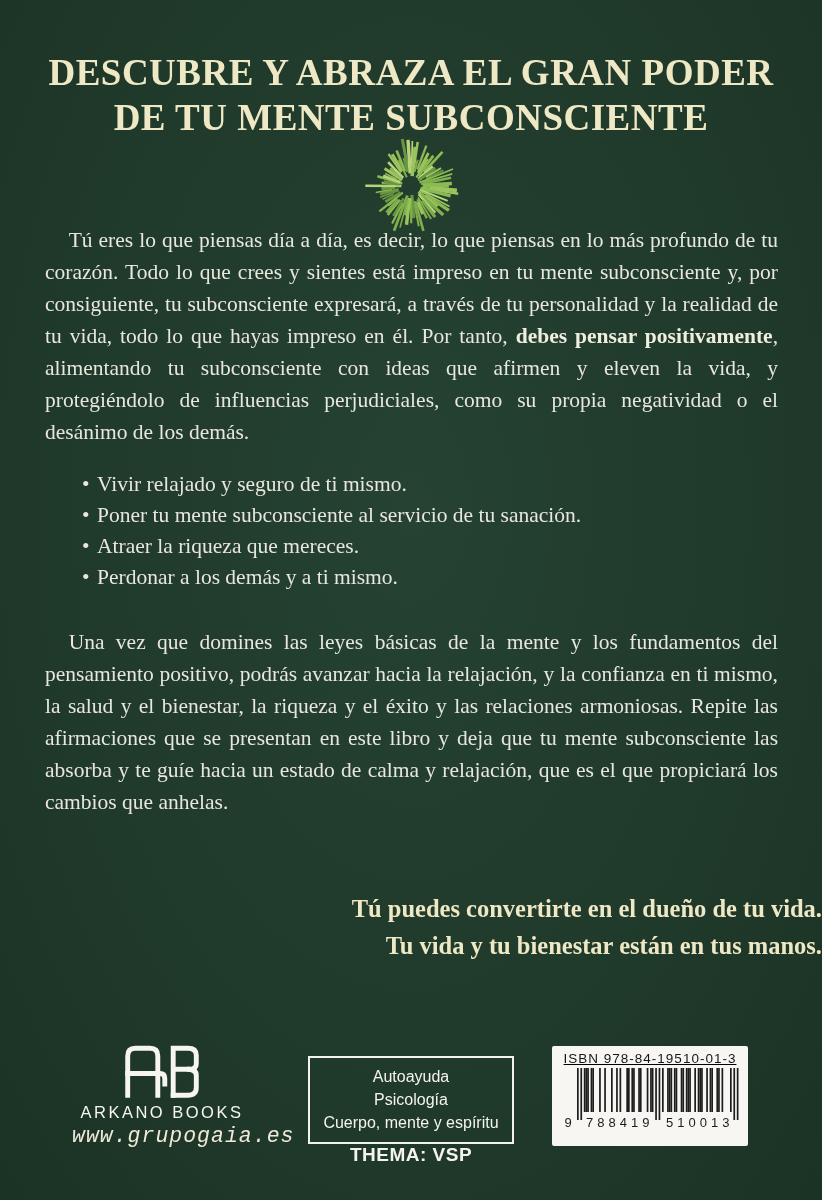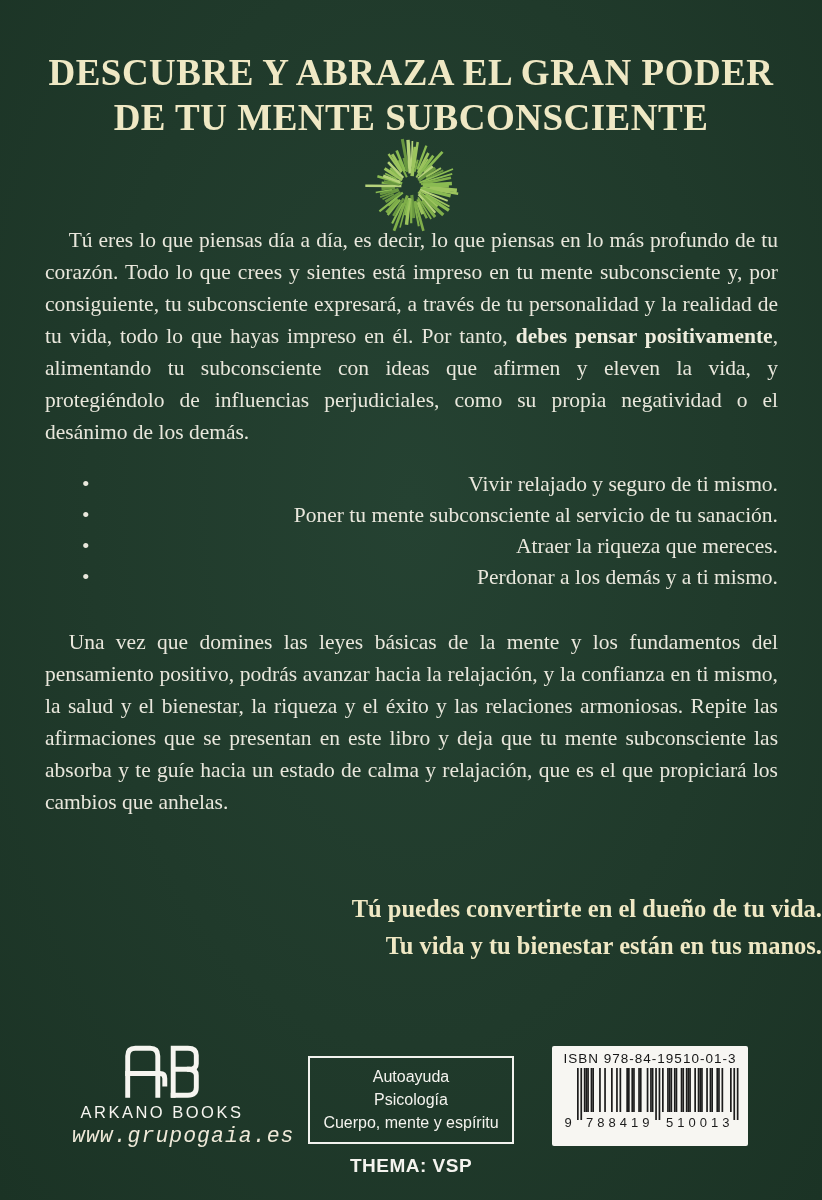--- a/index.html
+++ b/index.html
@@ -35,21 +35,21 @@
     text-align:justify;
   }
   .content p{margin:0;}
   .para{text-indent:1.1em;}
   .para b{color:#f0eedf;}
   .learn-heading{margin-top:16px !important;text-indent:1.1em;text-align:left;}
   ul.bullets{
     list-style:none;
     margin:21px 0 0 0;
     padding:0 0 0 37px;
-    text-align:right;
+    text-align:left;
   }
   ul.bullets li{
     line-height:31px;
     padding-left:15px;
     position:relative;
   }
   ul.bullets li::before{
     content:"\2022";
     position:absolute;left:0;top:0;
   }
@@ -83,27 +83,28 @@
     position:absolute;left:50%;top:20px;transform:translateX(-50%);
     width:206px;text-align:center;
     font-family:Liberation Sans, sans-serif;color:#f4f3ee;
   }
   .category-box{
     border:2px solid #f2f2ee;
     padding:7px 4px;
     font-size:16px;line-height:1.45;
   }
   .category-thema{
-    margin-top:11px;font-weight:700;font-size:19px;letter-spacing:.5px;
+    font-weight:700;font-size:19px;letter-spacing:.5px;
   }
   .barcode{
     position:absolute;left:552px;top:10px;
     width:196px;height:100px;
     background:#f7f6f2;border-radius:2px;
     text-align:center;
+    text-decoration:underline;
   }
   .isbn-label{
     font-family:"Liberation Sans", sans-serif;
     font-size:13.5px;letter-spacing:1px;
     color:#161616;margin-top:5px;
   }
   .bars{display:block;margin:1px auto 0 auto;}
 </style>
 </head>
 <body>

